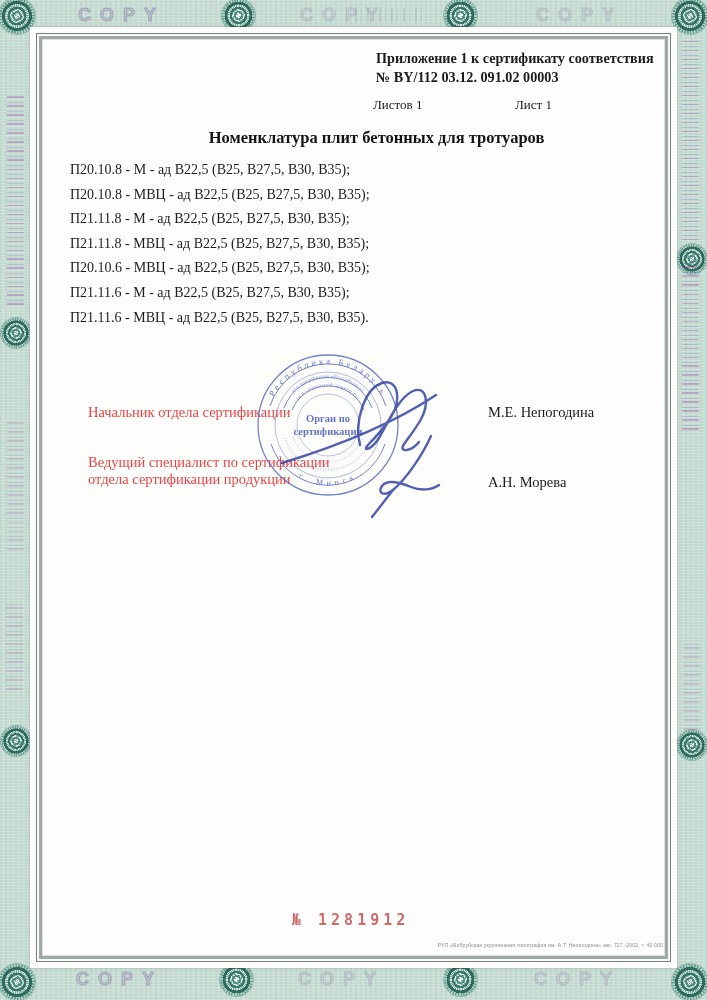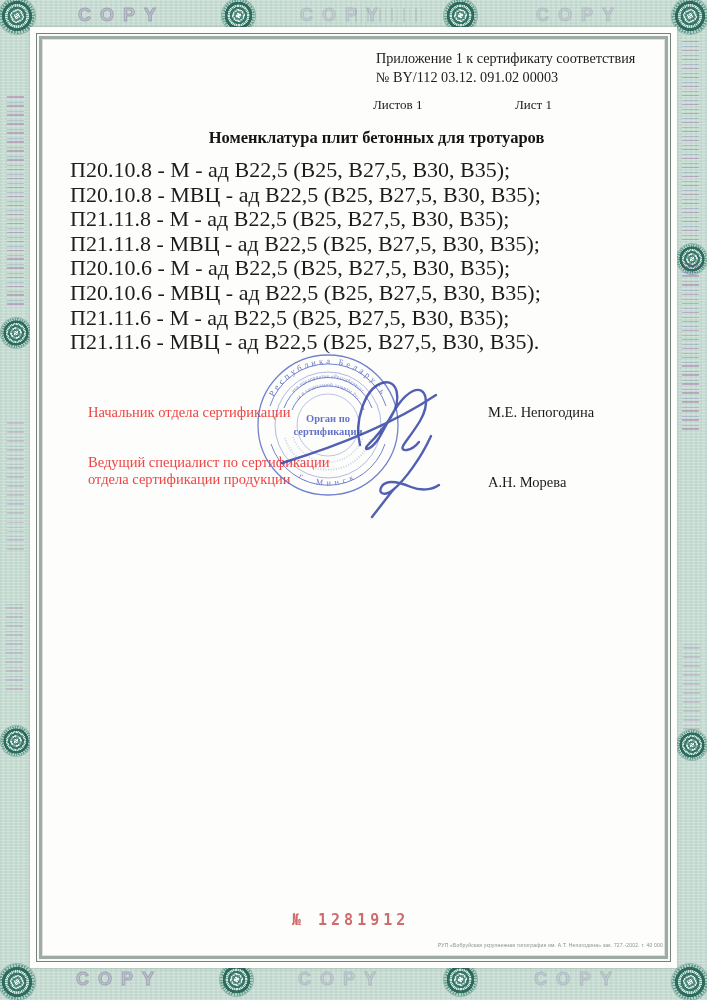--- a/index.html
+++ b/index.html
@@ -58,27 +58,27 @@
     position:absolute;left:6px;top:6px;right:6px;bottom:6px;
     border:1px solid #75827b;
     box-shadow:
       inset 0 0 0 2px #f7faf8,
       inset 0 0 0 5px rgba(110,125,118,.55),
       inset 0 0 0 6px rgba(110,125,118,.22);
     pointer-events:none;
   }
 
   .abs{position:absolute;}
-  .hdr{font-weight:normal;font-size:14.2px;line-height:18.5px;color:#1b1b1b;}
+  .hdr{font-weight:bold;font-size:14.2px;line-height:18.5px;color:#1b1b1b;}
   .plain{font-size:13px;color:#1b1b1b;}
   .doc-title{
     left:0;top:101px;width:100%;text-align:center;padding-left:46px;
     box-sizing:border-box;font-weight:bold;font-size:16.5px;color:#141414;
   }
-  .item-list{left:40px;top:131px;font-size:22px;color:#1c1c1c;}
+  .item-list{left:40px;top:131px;font-size:14px;color:#1c1c1c;}
   .item-list .row{line-height:24.6px;white-space:nowrap;}
 
   .sig-label{font-size:14.5px;color:#ef4444;line-height:17px;}
   .sig-name{font-size:14.5px;color:#1b1b1b;}
 
   .ink-overlay{position:absolute;left:0;top:0;width:647px;height:941px;z-index:3;pointer-events:none;}
 
   .serial{
     left:262px;top:884px;z-index:4;
     font-family:"DejaVu Sans Mono",monospace;font-size:15px;font-weight:bold;
@@ -130,21 +130,20 @@
     <div class="abs plain" style="left:343px;top:70px">Листов 1</div>
     <div class="abs plain" style="left:485px;top:70px">Лист 1</div>
 
     <div class="abs doc-title">Номенклатура плит бетонных для тротуаров</div>
 
     <div class="abs item-list">
       <div class="row">П20.10.8 - М - ад В22,5 (В25, В27,5, В30, В35);</div>
       <div class="row">П20.10.8 - МВЦ - ад В22,5 (В25, В27,5, В30, В35);</div>
       <div class="row">П21.11.8 - М - ад В22,5 (В25, В27,5, В30, В35);</div>
       <div class="row">П21.11.8 - МВЦ - ад В22,5 (В25, В27,5, В30, В35);</div>
-      <div class="row">П20.10.6 - М - ад В22,5 (В25, В27,5, В30, В35);</div>
       <div class="row">П20.10.6 - МВЦ - ад В22,5 (В25, В27,5, В30, В35);</div>
       <div class="row">П21.11.6 - М - ад В22,5 (В25, В27,5, В30, В35);</div>
       <div class="row">П21.11.6 - МВЦ - ад В22,5 (В25, В27,5, В30, В35).</div>
     </div>
 
     <div class="abs sig-label" style="left:58px;top:377px">Начальник отдела сертификации</div>
     <div class="abs sig-name" style="left:458px;top:377px">М.Е. Непогодина</div>
 
     <div class="abs sig-label" style="left:58px;top:427px">Ведущий специалист по сертификации</div>
     <div class="abs sig-label" style="left:58px;top:444px">отдела сертификации продукции</div>

